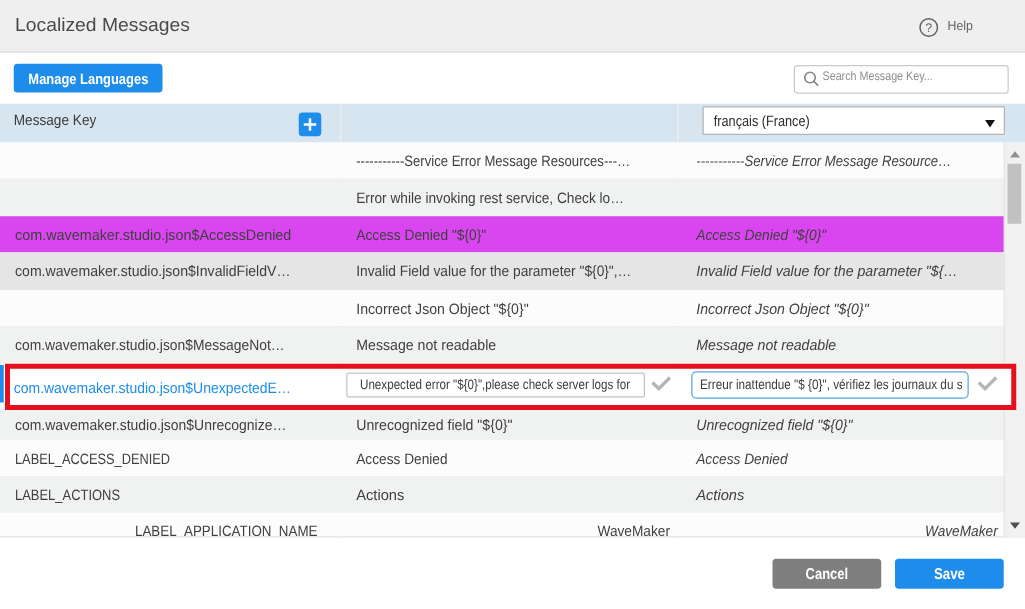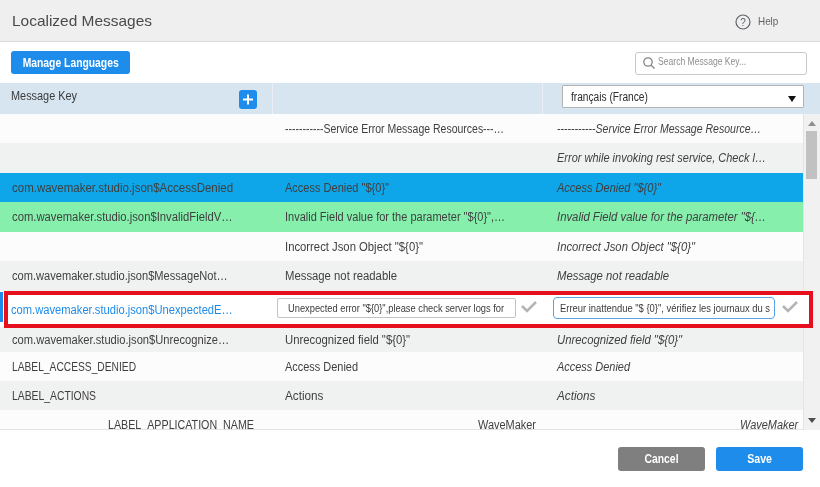--- a/index.html
+++ b/index.html
@@ -123,38 +123,38 @@
   <div class="abs row" style="top:114px;height:29px;background:#fcfcfc;">
     <div class="cell c2">
         <span class="tx" style="transform:scaleX(0.874)">-----------Service Error Message Resources---…</span>
       </div>
     <div class="cell c3">
         <span class="tx" style="transform:scaleX(0.877)">-----------Service Error Message Resource…</span>
       </div>
   </div>
   <div class="abs hline" style="top:143px"></div>
   <div class="abs row" style="top:143px;height:30px;background:#f0f1f1;">
-    <div class="cell c3">
-        <span class="tx" style="transform:scaleX(0.916)">Error while invoking rest service, Check l…</span>
+    <div class="cell c2">
+        <span class="tx" style="transform:scaleX(0.912)">Error while invoking rest service, Check lo…</span>
       </div>
   </div>
   <div class="abs hline" style="top:173px"></div>
-  <div class="abs row" style="top:173px;height:29px;background:#0ea5e9;">
+  <div class="abs row" style="top:173px;height:29px;background:#d946ef;">
     <div class="cell c1">
         <span class="tx" style="transform:scaleX(0.958)">com.wavemaker.studio.json$AccessDenied</span>
       </div>
     <div class="cell c2">
         <span class="tx" style="transform:scaleX(0.918)">Access Denied "${0}"</span>
       </div>
     <div class="cell c3">
         <span class="tx" style="transform:scaleX(0.918)">Access Denied "${0}"</span>
       </div>
   </div>
   <div class="abs hline" style="top:202px"></div>
-  <div class="abs row" style="top:202px;height:30px;background:#86efac;">
+  <div class="abs row" style="top:202px;height:30px;background:#e5e5e5;">
     <div class="cell c1">
         <span class="tx" style="transform:scaleX(0.939)">com.wavemaker.studio.json$InvalidFieldV…</span>
       </div>
     <div class="cell c2">
         <span class="tx" style="transform:scaleX(0.917)">Invalid Field value for the parameter "${0}",…</span>
       </div>
     <div class="cell c3">
         <span class="tx" style="transform:scaleX(0.943)">Invalid Field value for the parameter "${…</span>
       </div>
   </div>

